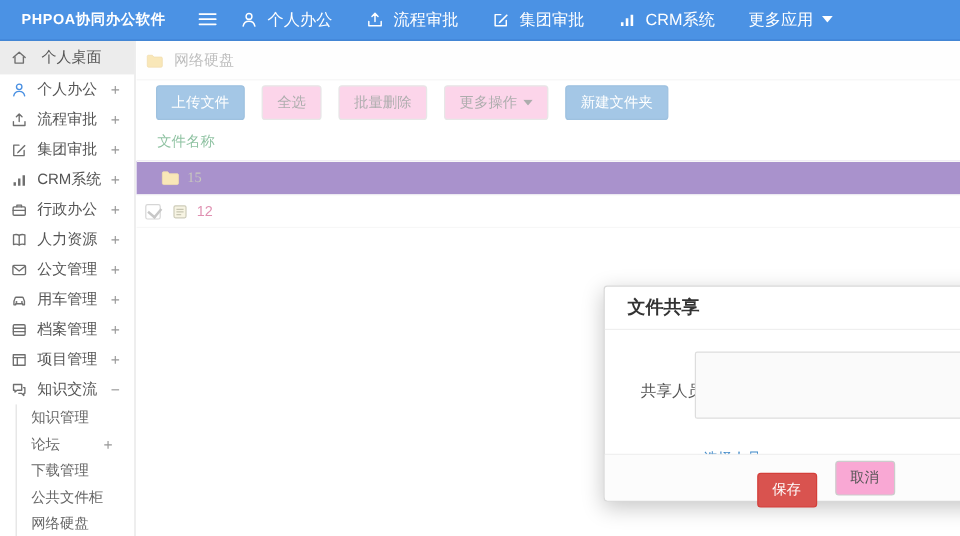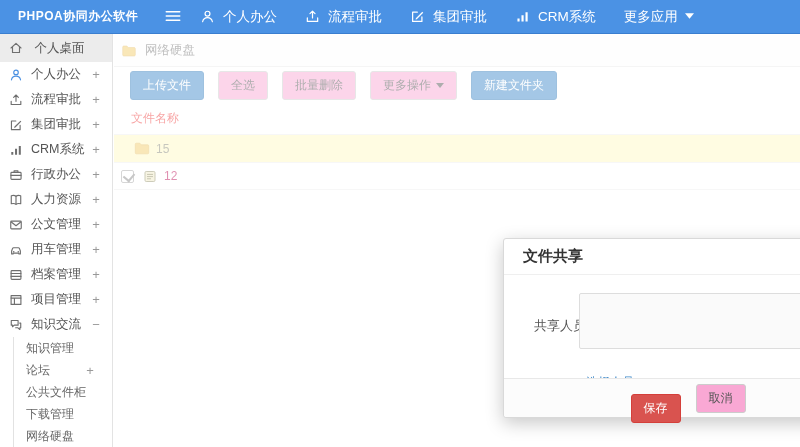--- a/index.html
+++ b/index.html
@@ -56,23 +56,23 @@
   .toolbar { height:36px; display:flex; align-items:center; padding-left:16px; }
   .btn {
     font-size:12px; padding:5px 12px; border-radius:3px; cursor:pointer;
     border:1px solid #ccc; background:#f9a8d4; color:#555; margin-right:14px;
     display:inline-flex; align-items:center; font-family:inherit;
   }
   .btn-primary { background:var(--primary); border-color:var(--primary-border); color:#fff; }
   .btn .caret-s { width:8px; height:5px; margin-left:5px; display:inline-flex; }
   .btn .caret-s svg { width:8px; height:5px; }
 
-  .list-head { padding:7px 0 7px 17px; color:#ef4444; font-size:12px; }
+  .list-head { padding:7px 0 7px 17px; color:#15803d; font-size:12px; }
   .file-row { height:28px; display:flex; align-items:center; border-top:1px solid #efefef; }
-  .file-row.shaded { background:#fef9c3; }
+  .file-row.shaded { background:#4c1d95;font-family:Liberation Serif, serif; }
   .file-row:last-child { border-bottom:1px solid #efefef; }
   .f-ico { width:16px; height:15px; margin:0 6px 0 0; display:inline-flex; }
   .f-ico svg { width:16px; height:15px; }
   .row-folder .f-ico { margin-left:20px; }
   .f-name { font-size:12px; color:#8b8b78; }
   .row-file .f-name { color:#be185d;text-align:center; }
   .checkbox {
     width:13px; height:13px; border:1px solid #aaa; border-radius:2px; background:#fff;
     margin:0 8px 0 7px; position:relative; cursor:pointer; flex:none;
   }
@@ -288,25 +288,25 @@
   <div class="s-sub">
     <div class="s-subitem">
       <span class="s-label">知识管理</span>
       <span class="s-exp"></span>
     </div>
     <div class="s-subitem">
       <span class="s-label">论坛</span>
       <span class="s-exp">+</span>
     </div>
     <div class="s-subitem">
+      <span class="s-label">下载管理</span>
+      <span class="s-exp"></span>
+    </div>
+    <div class="s-subitem">
       <span class="s-label">公共文件柜</span>
-      <span class="s-exp"></span>
-    </div>
-    <div class="s-subitem">
-      <span class="s-label">下载管理</span>
       <span class="s-exp"></span>
     </div>
     <div class="s-subitem">
       <span class="s-label">网络硬盘</span>
       <span class="s-exp"></span>
     </div>
   </div>
 </div>
 
 <div class="content">

